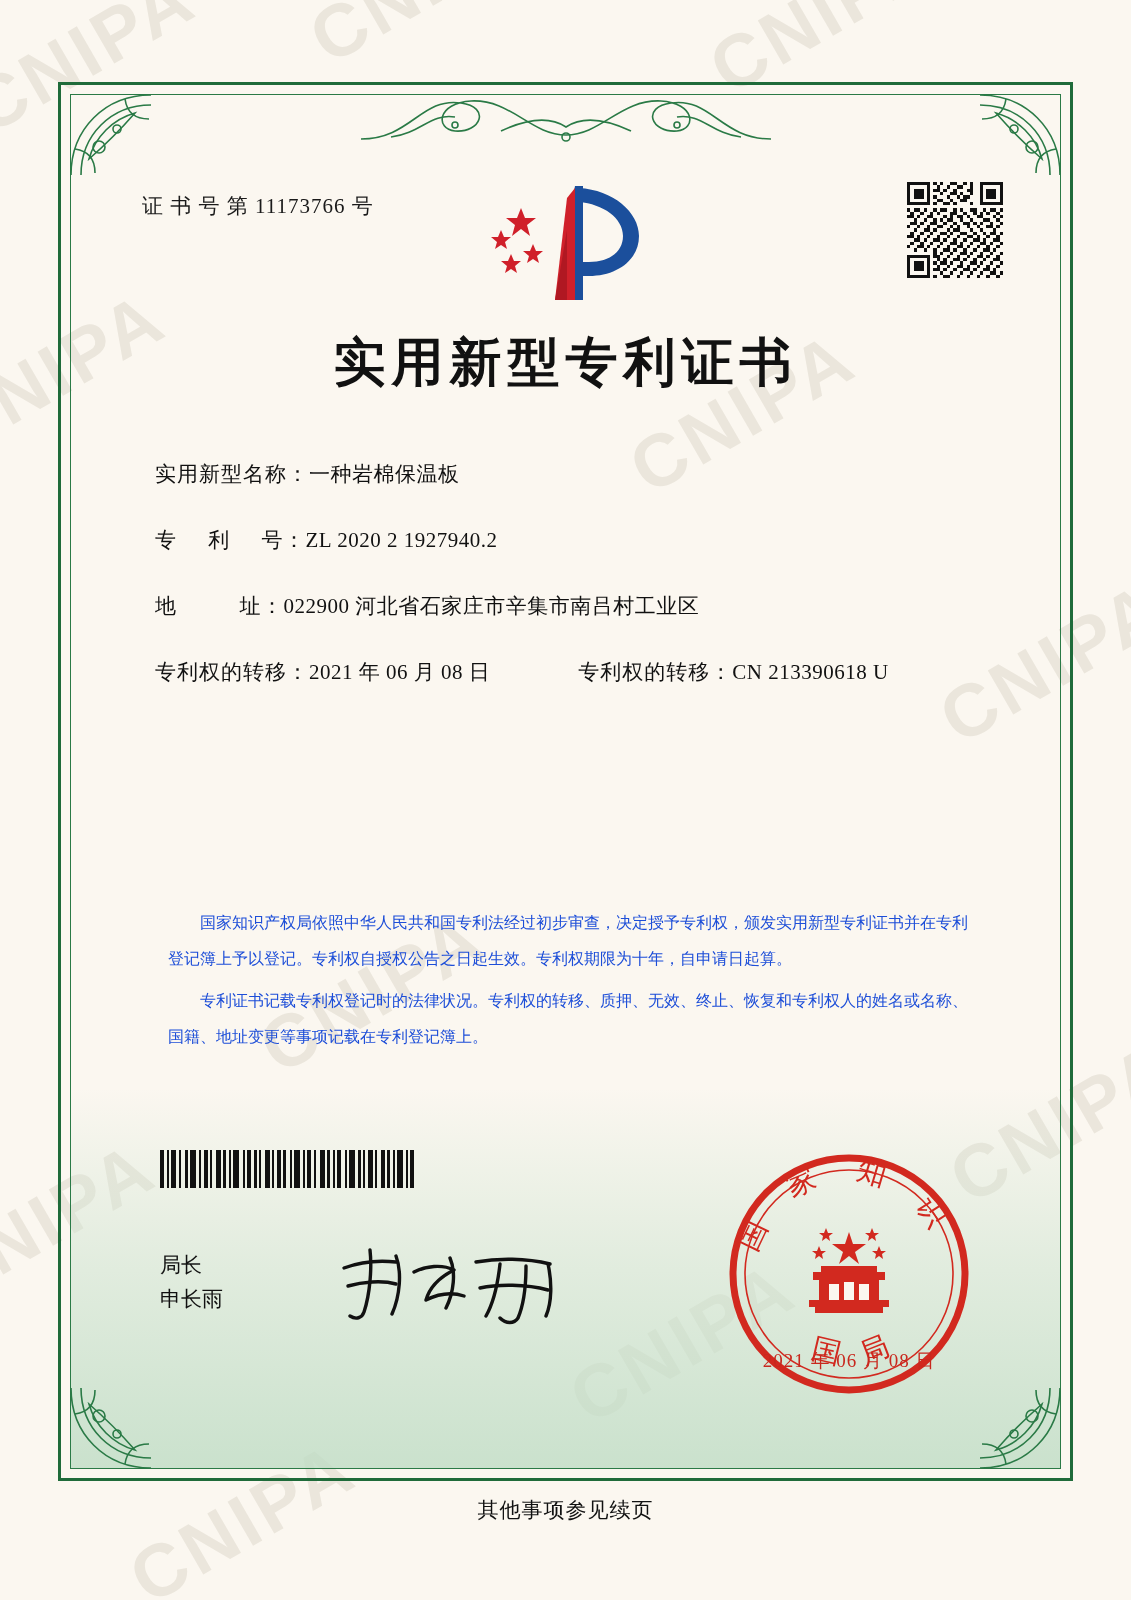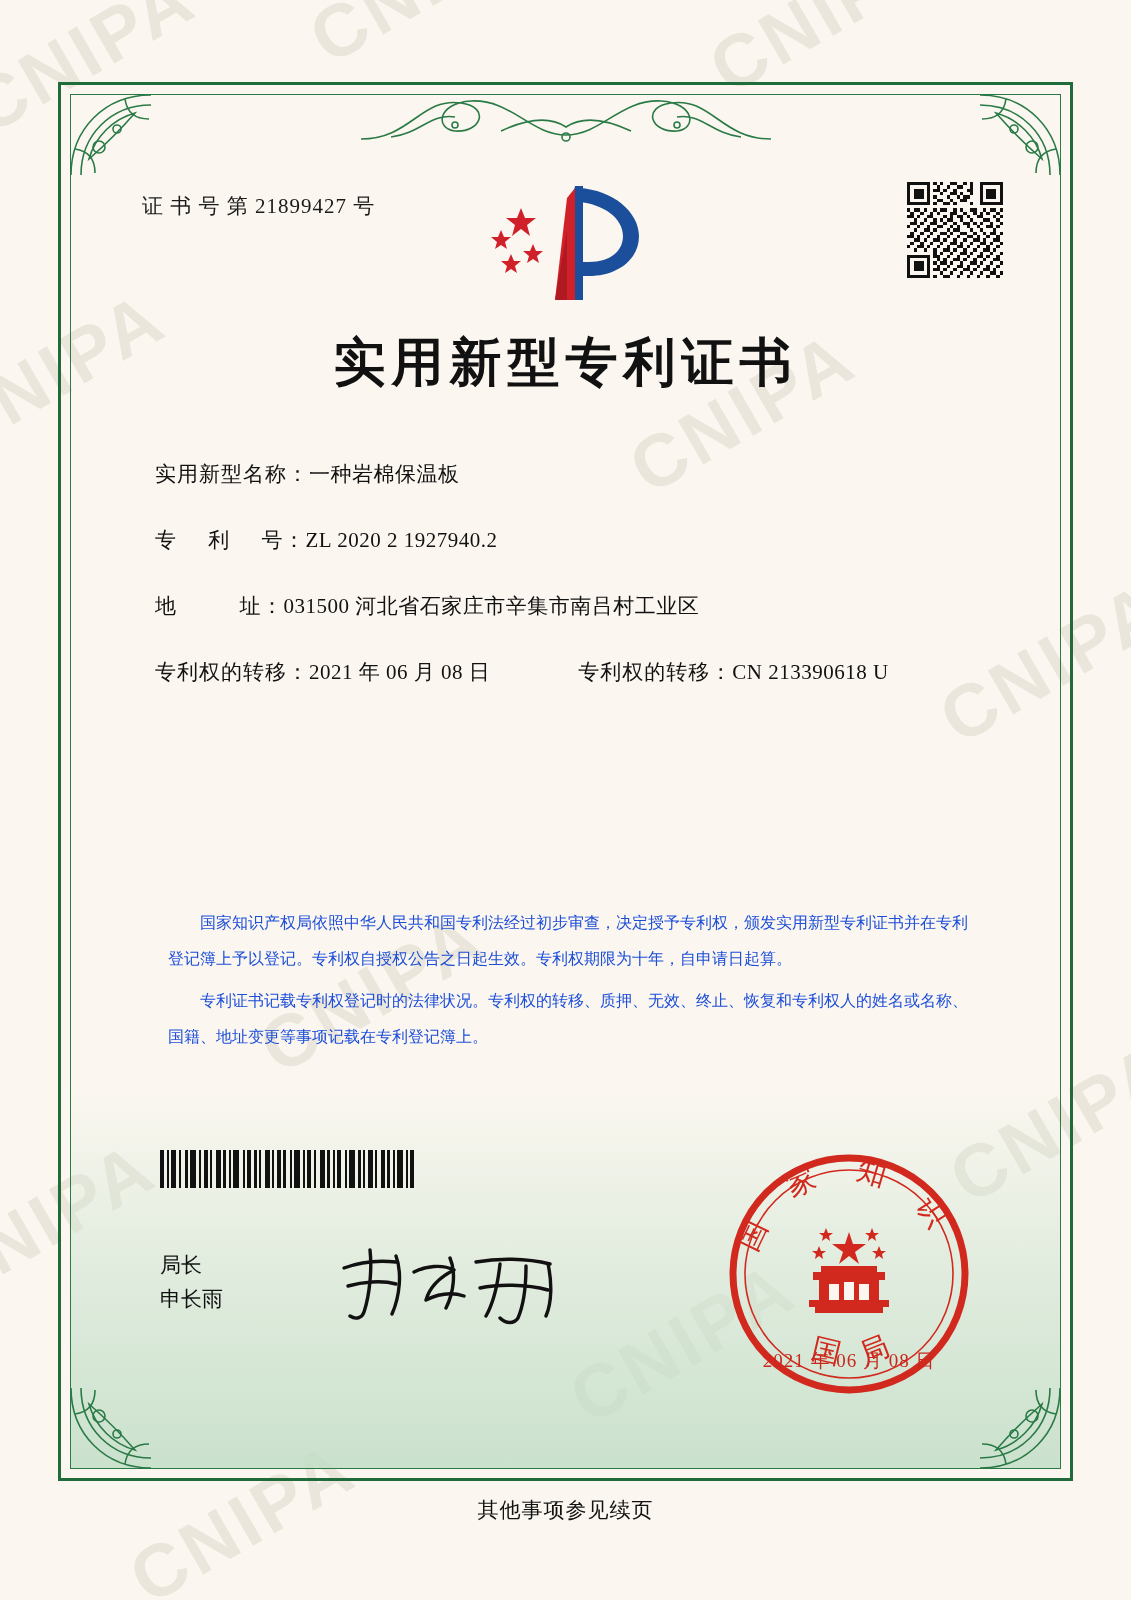--- a/index.html
+++ b/index.html
@@ -328,21 +328,21 @@
         <circle cx="34" cy="58" r="6"></circle>
         <circle cx="52" cy="40" r="4"></circle>
         <path d="M10 60 C24 62 30 70 30 84"></path>
         <path d="M60 10 C62 24 70 30 84 30"></path>
       </svg>
     </div>
   </div>
 
   <div class="content">
 
-    <div class="cert-no">证 书 号 第 21899427 号</div>
+    <div class="cert-no">证 书 号 第 11173766 号</div>
 
     <div class="qr">
       <svg viewBox="0 0 29 29" shape-rendering="crispEdges" width="96" height="96">
         <rect width="29" height="29" fill="#fbf7f0"></rect>
         <g fill="#111">
           <rect x="0" y="0" width="7" height="1"></rect>
             <rect x="0" y="6" width="7" height="1"></rect>
           <rect x="0" y="0" width="1" height="7"></rect>
             <rect x="6" y="0" width="1" height="7"></rect>
           <rect x="2" y="2" width="3" height="3"></rect>
@@ -596,21 +596,21 @@
       <div class="field-row">
         <span class="field-label">实用新型名称：</span>
         <span class="field-value">一种岩棉保温板</span>
       </div>
       <div class="field-row">
         <span class="field-label">专     利     号：</span>
         <span class="field-value">ZL 2020 2 1927940.2</span>
       </div>
       <div class="field-row">
         <span class="field-label">地          址：</span>
-        <span class="field-value">031500 河北省石家庄市辛集市南吕村工业区</span>
+        <span class="field-value">022900 河北省石家庄市辛集市南吕村工业区</span>
       </div>
       <div class="field-row split">
         <span class="field-label">专利权的转移：</span>
         <span class="field-value">2021 年 06 月 08 日</span>
         <span class="field-gap"></span>
         <span class="field-label">专利权的转移：</span>
         <span class="field-value">CN 213390618 U</span>
       </div>
     </div>
 

